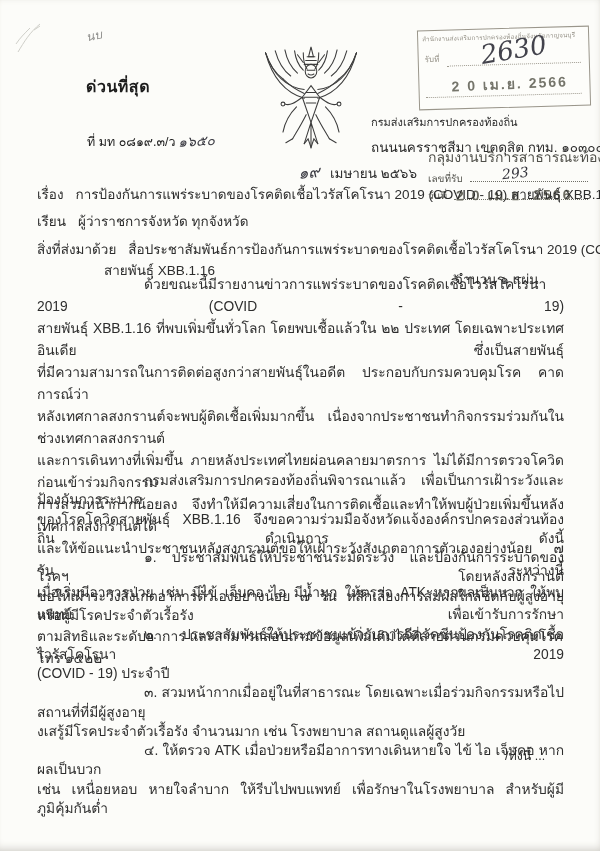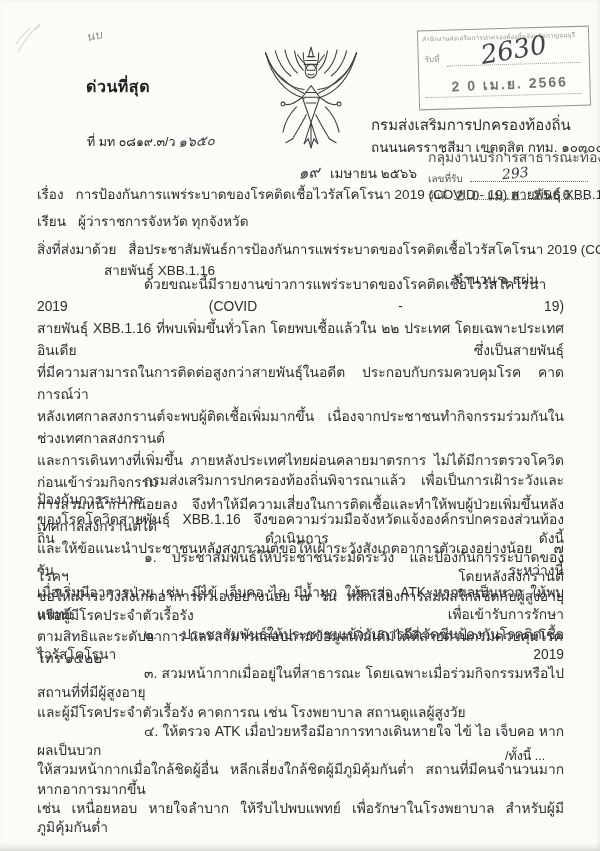--- a/index.html
+++ b/index.html
@@ -9,21 +9,21 @@
     font-family:"Liberation Sans","DejaVu Sans",sans-serif;
     box-shadow:inset 0 -8px 10px -7px #c9c7c1, inset -5px 0 10px -8px #d6d4ce, inset 0 4px 8px -7px #e2e0da;
   }
   .abs{position:absolute;}
   .nw{white-space:nowrap;}
   .urgency{left:86px;top:74px;font-size:16px;font-weight:bold;color:#1c1c1c;letter-spacing:.5px;}
   .refline{left:87px;top:130px;font-size:12.5px;color:#222;}
   .hand{font-family:"DejaVu Serif","Liberation Serif",serif;font-style:italic;color:#3a3a42;}
   .refnum{display:inline-block;font-size:14px;transform:rotate(-3deg);margin-left:2px;}
   .garuda{left:253px;top:45px;}
-  .agency{left:371px;top:113px;font-size:15px;}
+  .agency{left:371px;top:113px;font-size:11px;}
   .address{left:371px;top:136px;font-size:13.5px;}
   .dateline{left:298px;top:160px;font-size:13.5px;}
   .dateday{display:inline-block;font-size:16px;transform:rotate(-6deg);margin-right:10px;}
   .corner-mark{left:86px;top:26px;font-size:12px;color:#8b8b89;transform:rotate(-12deg);}
   .pencil{left:10px;top:18px;}
   
   .stamp1{left:418px;top:28px;width:170px;height:78px;border:1px solid #9a968b;
     transform:rotate(-1.6deg);color:#8f8b80;background:rgba(255,255,255,.25);}
   .stamp1 .office{position:absolute;left:4px;top:3px;width:162px;font-size:6.3px;letter-spacing:.2px;
     white-space:nowrap;overflow:hidden;color:#918d82;}
@@ -159,23 +159,23 @@
     <div class="ln j">เมื่อเริ่มมีอาการป่วย เช่น มีไข้ เจ็บคอ ไอ มีน้ำมูก ให้ตรวจ ATK หากผลเป็นบวก ให้พบแพทย์ เพื่อเข้ารับการรักษา</div>
     <div class="ln">ตามสิทธิและระดับอาการ และสามารถสอบถามข้อมูลเพิ่มเติมได้ที่สายด่วนกรมควบคุมโรค โทร ๑๔๒๒</div>
   </div>
 
   <div class="abs body p2">
     <div class="ln ind j">กรมส่งเสริมการปกครองท้องถิ่นพิจารณาแล้ว เพื่อเป็นการเฝ้าระวังและป้องกันการระบาด</div>
     <div class="ln j">ของโรคโควิดสายพันธุ์ XBB.1.16 จึงขอความร่วมมือจังหวัดแจ้งองค์กรปกครองส่วนท้องถิ่น ดำเนินการ ดังนี้</div>
     <div class="ln ind j">๑. ประชาสัมพันธ์ให้ประชาชนระมัดระวัง และป้องกันการระบาดของโรคฯ โดยหลังสงกรานต์</div>
     <div class="ln j">ขอให้เฝ้าระวังสังเกตอาการตัวเองอย่างน้อย ๗ วัน หลีกเลี่ยงการสัมผัสใกล้ชิดกับผู้สูงอายุ หรือผู้มีโรคประจำตัวเรื้อรัง</div>
     <div class="ln ind j">๒. ประชาสัมพันธ์ให้ประชาชนเข้ารับการฉีดวัคซีนป้องกันโรคติดเชื้อไวรัสโคโรนา 2019</div>
+    <div class="ln">(COVID - 19) ประจำปี</div>
     <div class="ln ind j">๓. สวมหน้ากากเมื่ออยู่ในที่สาธารณะ โดยเฉพาะเมื่อร่วมกิจกรรมหรือไปสถานที่ที่มีผู้สูงอายุ</div>
-    <div class="ln">และผู้มีโรคประจำตัวเรื้อรัง คาดการณ เช่น โรงพยาบาล สถานดูแลผู้สูงวัย</div>
+    <div class="ln">งเสรู้มีโรคประจำตัวเรื้อรัง จำนวนมาก เช่น โรงพยาบาล สถานดูแลผู้สูงวัย</div>
     <div class="ln ind j">๔. ให้ตรวจ ATK เมื่อป่วยหรือมีอาการทางเดินหายใจ ไข้ ไอ เจ็บคอ หากผลเป็นบวก</div>
-    <div class="ln j">ให้สวมหน้ากากเมื่อใกล้ชิดผู้อื่น หลีกเลี่ยงใกล้ชิดผู้มีภูมิคุ้มกันต่ำ สถานที่มีคนจำนวนมาก หากอาการมากขึ้น</div>
     <div class="ln j">เช่น เหนื่อยหอบ หายใจลำบาก ให้รีบไปพบแพทย์ เพื่อรักษาในโรงพยาบาล สำหรับผู้มีภูมิคุ้มกันต่ำ</div>
 
   </div>
 
   <div class="abs cont nw">/ทั้งนี้ ...</div>
 
 </div>
 
 </body></html>

